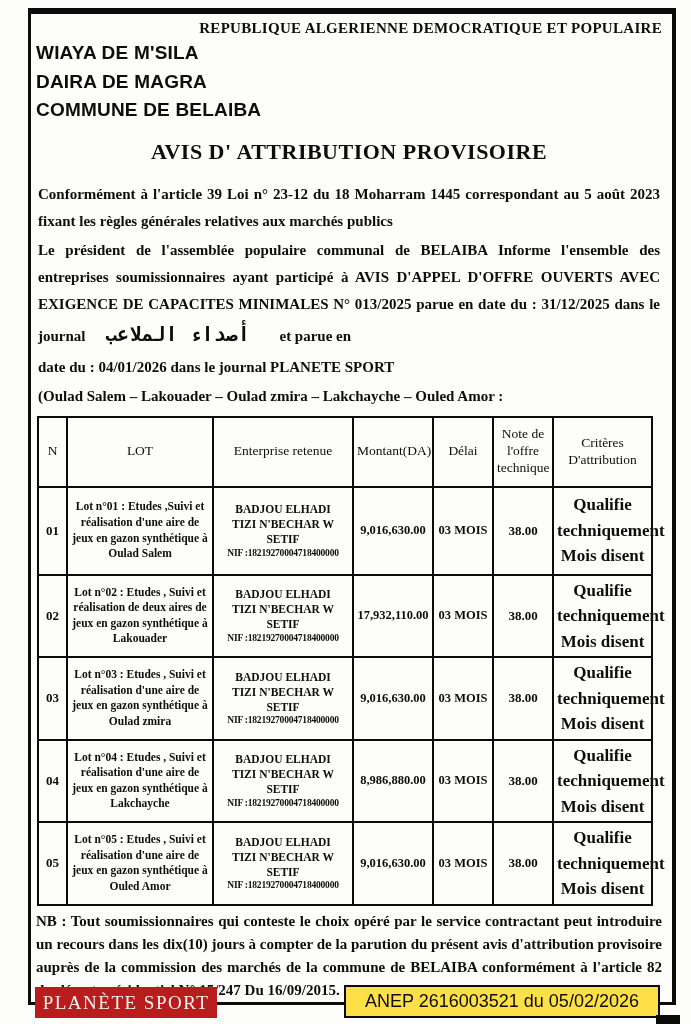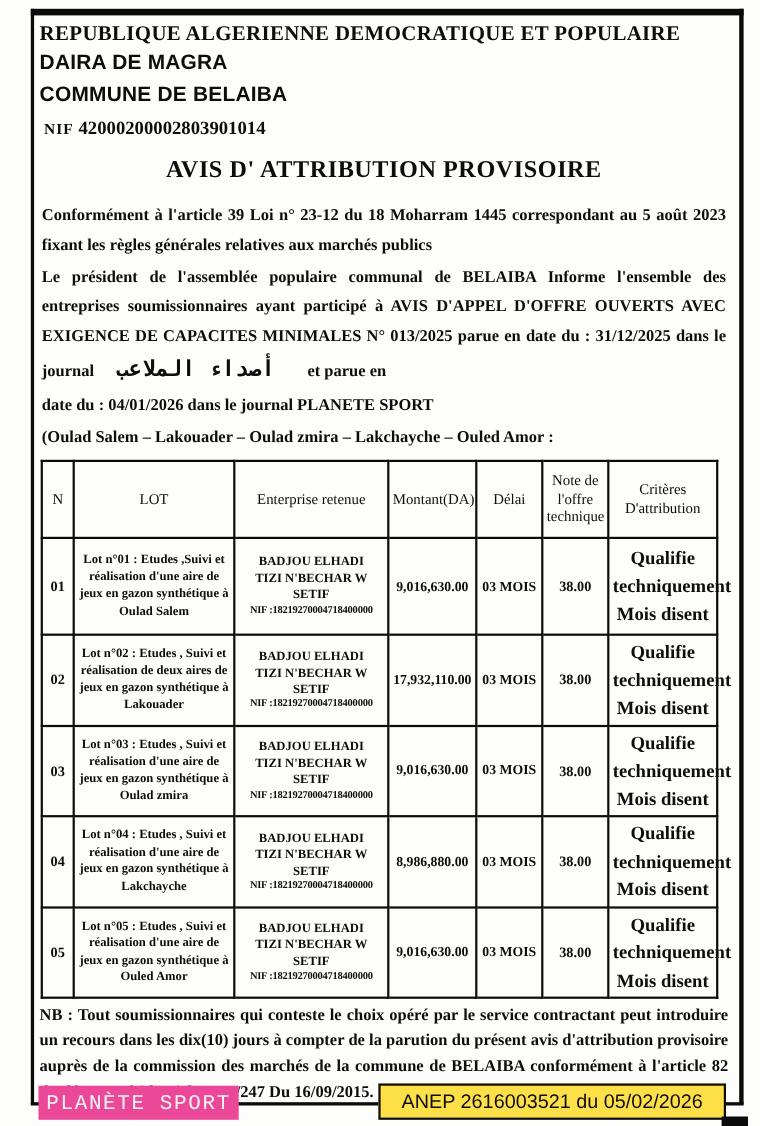--- a/index.html
+++ b/index.html
@@ -21,23 +21,23 @@
     border-left: 3px solid #0b0b0b;
     border-right: 4px solid #0b0b0b;
     pointer-events: none;
   }
   .content {
     position: absolute;
     left: 36px; top: 16px;
     width: 626px;
   }
   .republic-line {
-    text-align: left;
-    font-weight: bold;
-    font-size: 19px;
+    text-align: right;
+    font-weight: bold;
+    font-size: 15px;
     letter-spacing: 0.3px;
     margin-top: 4px;
   }
   .admin-block {
     font-family: "Liberation Sans", "DejaVu Sans", sans-serif;
     font-weight: bold;
     font-size: 19px;
     letter-spacing: 0.2px;
     line-height: 1.5;
     margin-top: 2px;
@@ -113,23 +113,23 @@
   .footer-line {
     position: absolute;
     left: 28px; top: 1002px;
     width: 648px;
     border-top: 3px solid #0b0b0b;
   }
   .journal-badge {
     position: absolute;
     left: 35px; top: 987px;
     width: 182px; height: 31px;
-    background: #ec4899;
+    background: #b91c1c;
     color: #f5f5f2;
-    font-family: Liberation Mono, monospace;
+    font-family: Liberation Serif, serif;
     font-size: 19px;
     letter-spacing: 1.5px;
     display: flex;
     align-items: center;
     justify-content: center;
   }
   .anep-box {
     position: absolute;
     left: 344px; top: 985px;
     width: 316px; height: 33px;
@@ -152,28 +152,25 @@
 </head>
 <body>
 
 <div class="frame"></div>
 
 <div class="content">
 
   <div class="republic-line">REPUBLIQUE ALGERIENNE DEMOCRATIQUE ET POPULAIRE</div>
 
   <div class="admin-block">
+    <div>WIAYA DE M'SILA</div>
     <div>DAIRA DE MAGRA</div>
     <div>COMMUNE DE BELAIBA</div>
   </div>
 
-  <div class="nif-line">
-    <span class="nif-label">NIF</span>
-    <span>42000200002803901014</span>
-  </div>
 
   <div class="doc-title">AVIS D' ATTRIBUTION PROVISOIRE</div>
 
   <p class="body-par">Conformément à l'article 39 Loi n° 23-12 du 18 Moharram 1445 correspondant au 5 août 2023 fixant les règles générales relatives aux marchés publics</p>
 
   <p class="body-par">
     <span>Le président de l'assemblée populaire communal de BELAIBA Informe  l'ensemble des entreprises soumissionnaires ayant participé à AVIS D'APPEL D'OFFRE OUVERTS AVEC EXIGENCE DE CAPACITES MINIMALES  N° 013/2025 parue en date du  : 31/12/2025  dans le journal</span>
     <span class="arabic">أصداء الملاعب</span>
     <span>et parue en</span>
     <span class="block-line">date du : 04/01/2026 dans le journal  PLANETE SPORT</span>

